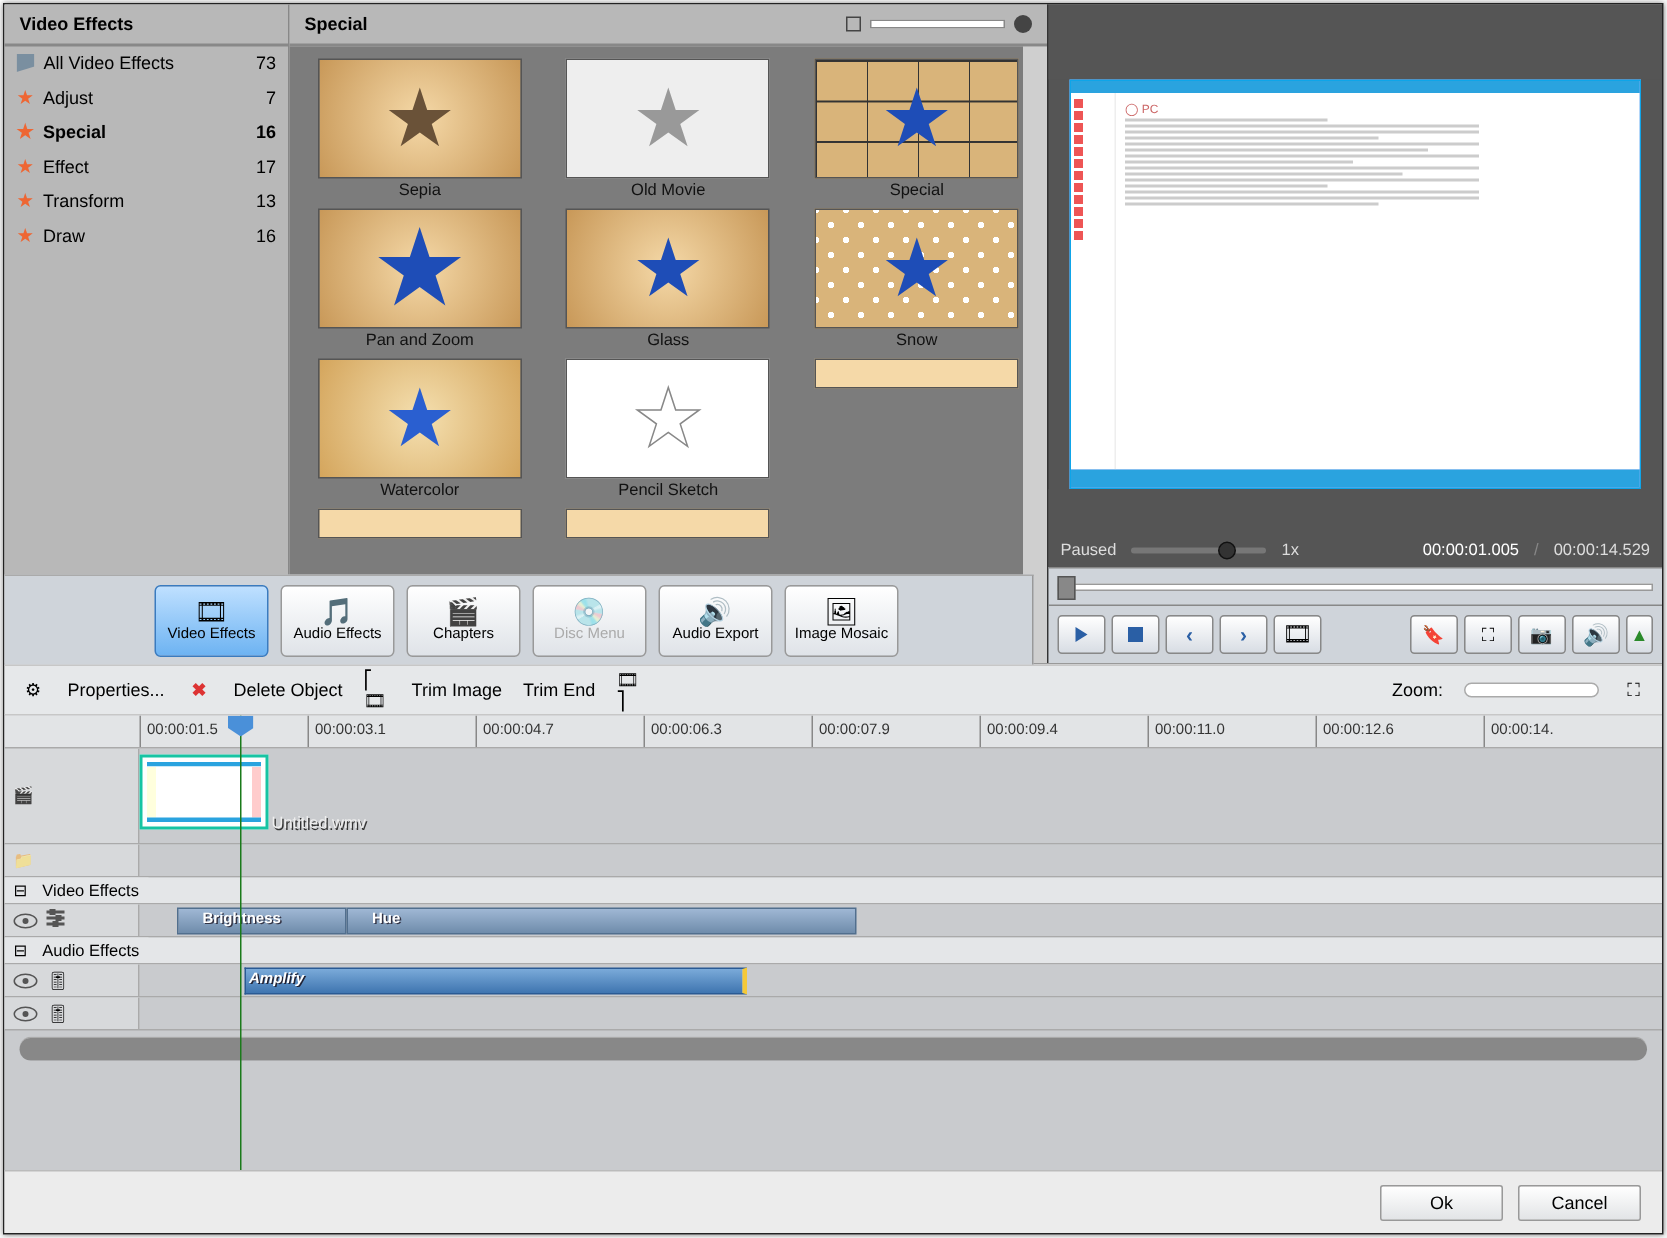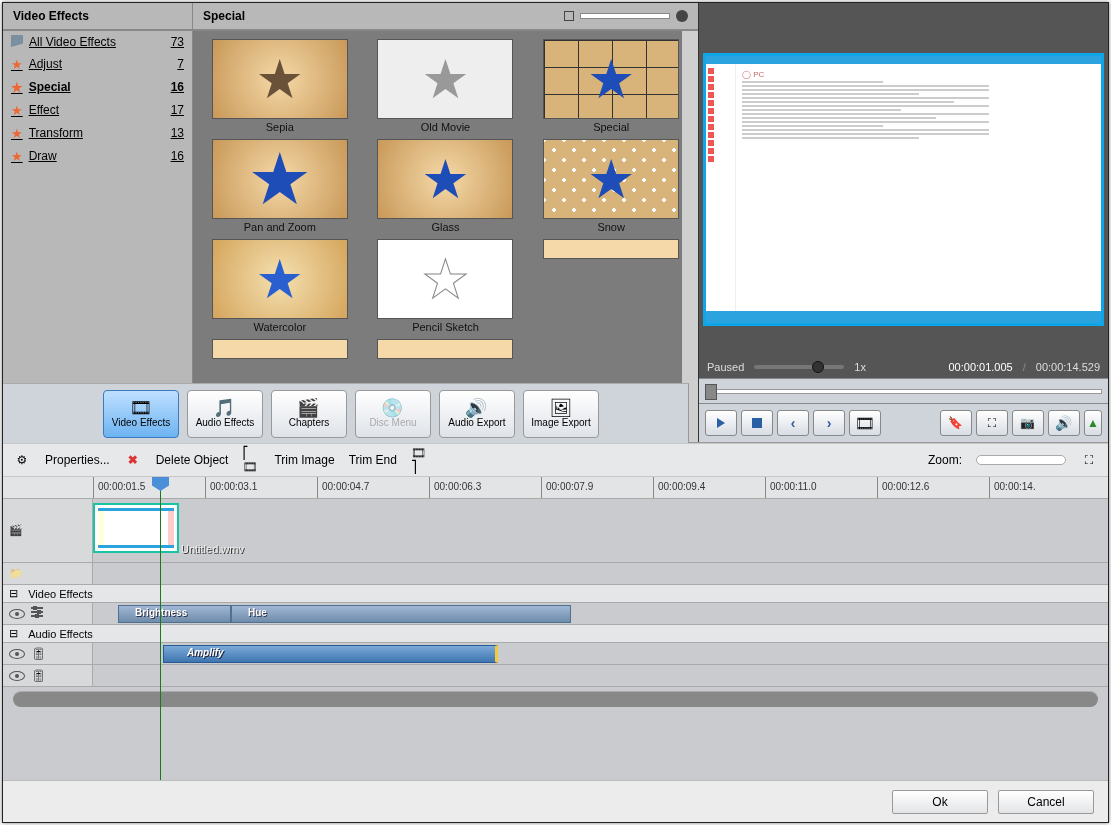--- a/index.html
+++ b/index.html
@@ -8,39 +8,39 @@
 .window { width: 1107px; height: 821px; margin: 2px; border: 1px solid #222; background: #ececec; display: flex; flex-direction: column; box-shadow: 0 0 4px rgba(0,0,0,.5); }
 
 .titlebar { height: 26px; background: linear-gradient(#3a3a3a,#111); color:#fff; display:flex; align-items:center; padding:0 6px; font-size:12px; border-bottom:1px solid #000;}
 .titlebar .spacer{flex:1}
 .titlebar .winbtn{width:18px; height:14px; margin-left:4px; color:#ddd; font-size:13px; text-align:center; line-height:12px; cursor:pointer;}
 
 .upper { display:flex; height:440px; border-bottom:1px solid #999; }
 
 .col-cats { width:190px; background:#b8b8b8; border-right:1px solid #888; display:flex; flex-direction:column;}
 .cats-header{height:28px; border-bottom:2px solid #888; padding:6px 10px; font-weight:bold; font-size:12px;}
-.cat-item{display:flex; padding:4px 8px; font-size:12px; cursor:pointer;text-decoration:underline;}
+.cat-item{display:flex; align-items:center; padding:4px 8px; font-size:12px; cursor:pointer;}
 .cat-item .star{color:#e63; margin-right:6px; font-size:13px;}
 .cat-item .flag{width:12px;height:12px;background:#7a8fa0;margin-right:6px; clip-path: polygon(0 0,100% 0,100% 70%,0 100%);}
 .cat-item .ct{margin-left:auto;}
 .cat-item.sel{font-weight:bold;}
 
 .col-effects{ flex:1; background:#7c7c7c; display:flex; flex-direction:column; min-width:0;}
 .eff-header{height:28px; background:#b8b8b8; border-bottom:2px solid #888; padding:6px 10px; font-weight:bold; font-size:12px; display:flex; align-items:center;}
 .eff-header .sp{flex:1}
 .eff-grid{flex:1; overflow:hidden; padding:8px; display:grid; grid-template-columns: repeat(3,1fr); gap:6px 8px; align-content:start;}
 .eff-cell{display:flex; flex-direction:column; align-items:center;}
 .thumb{width:136px;height:80px; background:#ddd; border:1px solid #555; display:flex; align-items:center; justify-content:center; position:relative; overflow:hidden;}
 .eff-cell .lbl{font-size:11px; margin-top:2px; color:#111;}
 .star-sh{font-size:54px; line-height:1;}
 .eff-scroll{width:16px; background:#cfcfcf; position:absolute; right:0; top:28px; bottom:0;}
 
 .col-preview{ width:410px; background:#555; display:flex; flex-direction:column; border-left:1px solid #333;}
 .pv-top{height:50px; background:#555;}
-.pv-screen{flex:1; margin:0 4px; background:#c4b5fd; border:3px solid #0ea5e9; position:relative; display:flex; flex-direction:column;}
+.pv-screen{flex:1; margin:0 14px; background:#c4b5fd; border:1px solid #0ea5e9; position:relative; display:flex; flex-direction:column;}
 .pv-screen .pv-titlebar{height:8px; background:#2aa3df; width:100%;}
 .pv-screen .pv-inner{flex:1; background:#fff; display:flex;}
 .pv-screen .pv-side{width:30px; border-right:1px solid #eee; padding:4px 2px; display:flex; flex-direction:column; gap:2px;}
 .pv-screen .pv-side .dot{width:6px;height:6px;background:#e55; border-radius:0;}
 .pv-screen .pv-body{flex:1; padding:6px; display:flex; flex-direction:column; gap:2px;}
 .pv-screen .pv-line{height:2px; background:#ccc; width:70%;}
 .pv-screen .pv-taskbar{height:12px; background:#2aa3df;}
 .pv-bottom{height:30px;background:#555;}
 .pv-status{height:22px; background:#555; color:#ddd; font-size:11px; display:flex; align-items:center; padding:0 8px; gap:10px;}
 .pv-seek{height:26px; background:#cfd4da; border-top:1px solid #888; border-bottom:1px solid #888; position:relative;}
@@ -72,41 +72,41 @@
 .track.h-main{height:64px;}
 .track.h-small{height:22px;}
 .track.h-label{height:18px; background:#e4e6e8;}
 .track.h-label .hdr{background:#e4e6e8; width:auto; border:0;}
 .clip-video{position:absolute; left:0; top:4px; width:86px; height:50px; border:2px solid #17c4a3; background:#fff;}
 .clip-video .mini{position:absolute; inset:3px; background:#fff; display:flex; flex-direction:column;}
 .clip-video .mini .mb{height:3px;background:#2aa3df;}
 .clip-video .mini .content{flex:1; background:#fff; box-shadow: inset 6px 0 0 #ffd, inset -6px 0 0 #fcc;}
 .clip-lbl{position:absolute; left:88px; top:44px; font-size:11px; color:#eee; text-shadow:1px 1px 0 #333;}
 .fx-clip{position:absolute; top:2px; height:18px; background:linear-gradient(#9fb7d4,#6f8cab); border:1px solid #516f8e; color:#fff; font-size:10px; padding:1px 16px; font-weight:bold; text-shadow:1px 1px 0 #334;}
-.au-clip{position:absolute; top:2px; height:18px; background:linear-gradient(#7aaad9,#3f75b0); border:1px solid #2a5a94; border-right:3px solid #f5c938; color:#fff; font-size:10px; padding:1px 23px; font-weight:bold; font-style:italic; text-shadow:1px 1px 0 #223;}
+.au-clip{position:absolute; top:2px; height:18px; background:linear-gradient(#7aaad9,#3f75b0); border:1px solid #2a5a94; border-right:3px solid #f5c938; color:#fff; font-size:10px; padding:1px 2px; font-weight:bold; font-style:italic; text-shadow:1px 1px 0 #223;}
 .hscroll{height:16px; background:#dadce0; border-top:1px solid #aaa; margin:4px 10px; border-radius:8px;}
 .hscroll .thumb-s{height:100%; background:#888; border-radius:8px; width:100%;}
 
 .mosaic{background:
   linear-gradient(45deg,#1e4db7 25%,transparent 25%),
   linear-gradient(-45deg,#1e4db7 25%,transparent 25%),
   linear-gradient(45deg,transparent 75%,#1e4db7 75%),
   linear-gradient(-45deg,transparent 75%,#1e4db7 75%);
   background-size:28px 28px; background-color:#d9b47a;}
 .puzzle{background:#d9b47a; background-image:
   linear-gradient(#333 1px,transparent 1px),
   linear-gradient(90deg,#333 1px,transparent 1px);
   background-size:34px 27px;}
 .snow{background:#d9b47a; background-image:
   radial-gradient(#fff 2px,transparent 2px),
   radial-gradient(#fff 2px,transparent 2px);
   background-size:20px 20px; background-position:0 0,10px 10px;}
 
 .footer{height:42px; background:#ececec; border-top:1px solid #bbb; display:flex; align-items:center; justify-content:flex-end; padding:0 14px; gap:10px;}
-.footer .fbtn{width:96px; height:24px; border:1px solid #999; background:linear-gradient(#fff,#e2e4e6); font-size:12px; border-radius:2px; cursor:pointer;}
+.footer .fbtn{width:82px; height:24px; border:1px solid #999; background:linear-gradient(#fff,#e2e4e6); font-size:12px; border-radius:2px; cursor:pointer;}
 
 .eye-ic{width:16px;height:10px;border:1px solid #555;border-radius:50%; position:relative;}
 .eye-ic::after{content:"";position:absolute;left:5px;top:2px;width:4px;height:4px;background:#555;border-radius:50%;}
 .slider-ic{width:12px;height:14px; display:flex;flex-direction:column;gap:2px;}
 .slider-ic div{height:2px;background:#555;position:relative;}
 .slider-ic div::after{content:"";position:absolute;width:4px;height:4px;background:#555;top:-1px;}
 .slider-ic div:nth-child(1)::after{left:2px} .slider-ic div:nth-child(2)::after{left:6px} .slider-ic div:nth-child(3)::after{left:4px}
 .film-ic{font-size:16px;}
 .speaker-ic{font-size:14px;}
 .pv-status .timesep{color:#888}
@@ -341,21 +341,21 @@
     <div class="bigbtn dis">
       <span class="ic">💿</span>
       <span>Disc Menu</span>
     </div>
     <div class="bigbtn">
       <span class="ic">🔊</span>
       <span>Audio Export</span>
     </div>
     <div class="bigbtn">
       <span class="ic">🖼</span>
-      <span>Image Export</span>
+      <span>Image Mosaic</span>
     </div>
   </div>
 
   <div class="toolbar2">
     <span class="tb-ic">⚙</span>
     <span style="cursor:pointer">Properties...</span>
     <span class="tb-ic" style="color:#d33;font-weight:bold">✖</span>
     <span style="cursor:pointer">Delete Object</span>
     <span class="tb-ic">⎡🎞</span>
     <span style="cursor:pointer">Trim Image</span>

